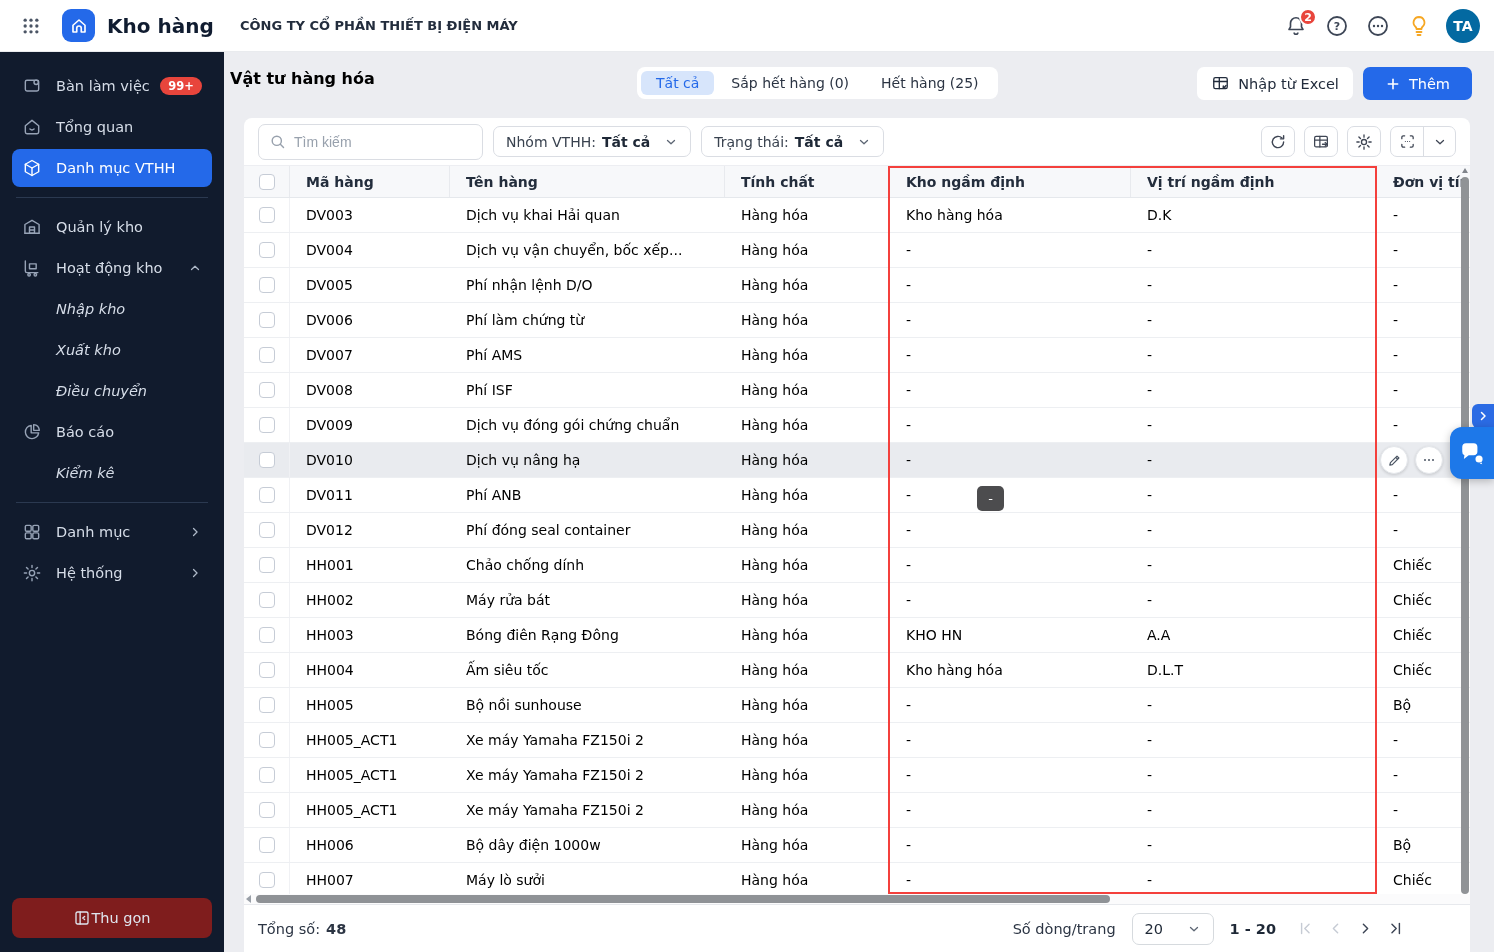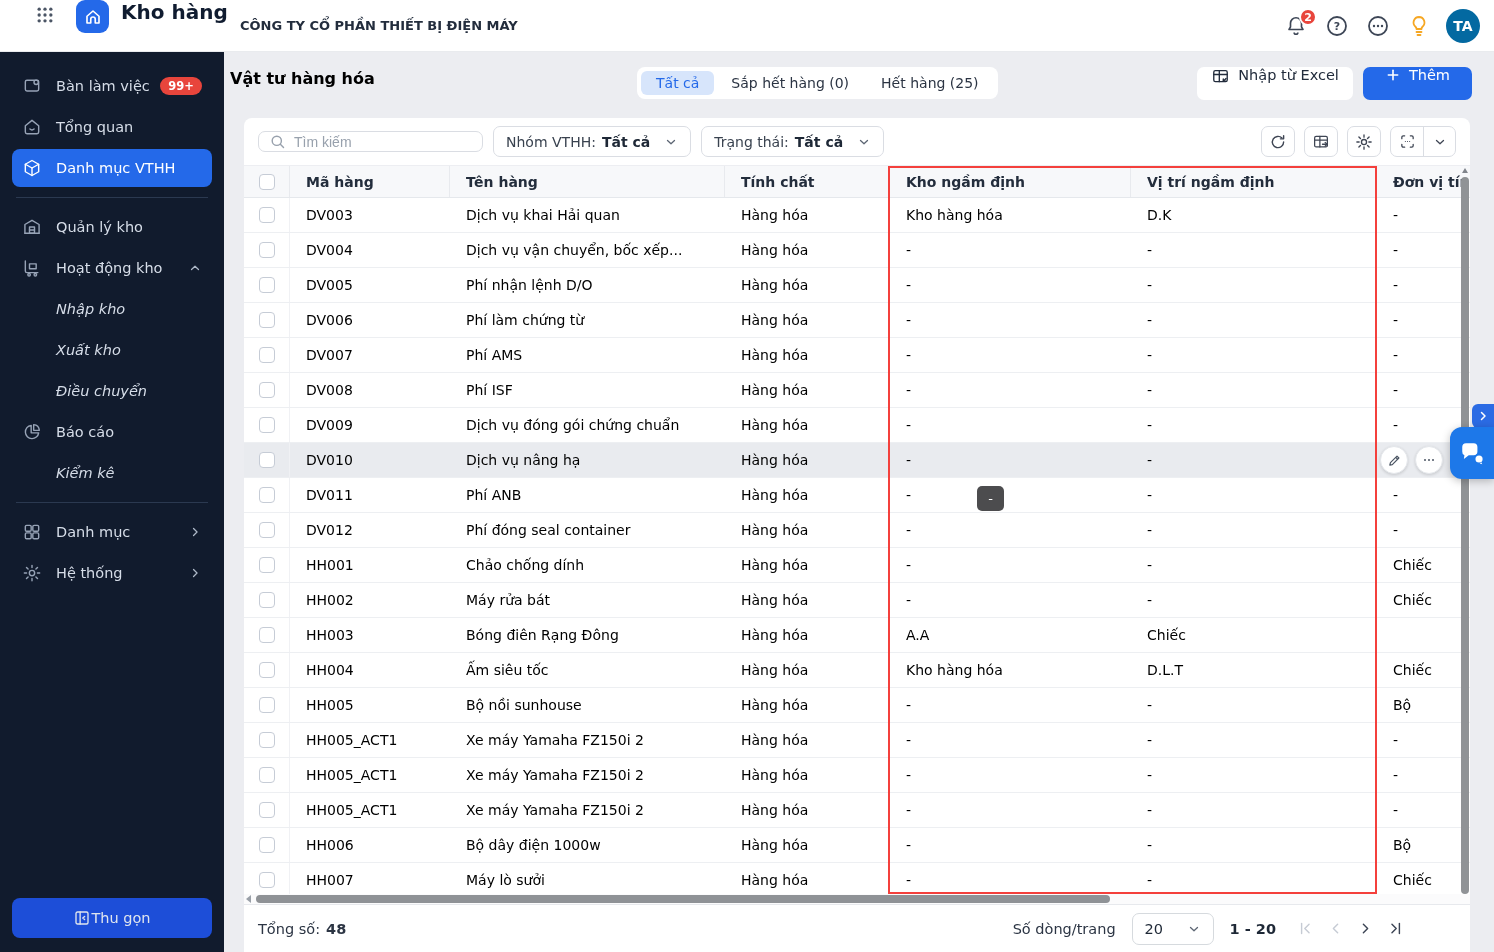--- a/index.html
+++ b/index.html
@@ -6,21 +6,21 @@
   html,body { width:1494px; height:952px; }
   body {
     position:relative; overflow:hidden;
     font-family:"DejaVu Sans","Liberation Sans",sans-serif;
     background:#ecedf1; color:#27303f; font-size:14px;
   }
   svg { display:block; }
 
   
   .topbar { position:absolute; top:0; left:0; right:0; height:52px; background:#fff;
-            border-bottom:1px solid #e9ebee; display:flex; align-items:flex-start; z-index:20;padding-left:14px; }
+            border-bottom:1px solid #e9ebee; display:flex; align-items:center; z-index:20; }
   .apps-btn { margin-left:16px; width:30px; height:30px; display:flex; align-items:center; justify-content:center; color:#4b5565; cursor:pointer; }
   .logo { margin-left:16px; width:33px; height:33px; border-radius:9px; background:#2469e9; display:flex; align-items:center; justify-content:center; color:#fff; }
   .app-title { margin-left:12px; font-size:20px; font-weight:bold; color:#101c30; }
   .company { position:absolute; left:240px; top:18px; font-size:13px; font-weight:bold; color:#232d3d; }
   .tb-right { position:absolute; right:14px; top:0; height:52px; display:flex; align-items:center; gap:13px; }
   .icon-btn { width:28px; height:28px; display:flex; align-items:center; justify-content:center; color:#3d4656; cursor:pointer; position:relative; }
   .badge { position:absolute; top:-4px; right:-7px; min-width:18px; height:18px; background:#e8453c; color:#fff;
            font-size:11px; font-weight:bold; border-radius:10px; border:2px solid #fff;
            display:flex; align-items:center; justify-content:center; padding:0 3px; }
   .bulb { color:#f6a723; }
@@ -33,41 +33,41 @@
              color:#d6dde8; font-size:14.5px; cursor:pointer; padding:0 10px; }
   .sb-item .sb-icon { width:20px; height:20px; margin-right:14px; color:#97a3b6; flex:none;
                       display:flex; align-items:center; justify-content:center; }
   .sb-item.active { background:#2469e9; color:#fff; }
   .sb-item.active .sb-icon { color:#fff; }
   .sb-item.sub { padding-left:44px;font-style:italic; }
   .sb-badge { margin-left:auto; background:#e8453c; color:#fff; font-size:11.5px; font-weight:bold;
               border-radius:10px; padding:2px 8px; }
   .sb-chevron { margin-left:auto; color:#aeb9c8; display:flex; }
   .sb-divider { height:1px; background:#2b3950; margin:10px 16px; }
-  .collapse-btn { position:absolute; left:12px; right:12px; bottom:14px; height:40px; background:#1d4ed8;
+  .collapse-btn { position:absolute; left:12px; right:12px; bottom:14px; height:40px; background:#7f1d1d;
                   border-radius:8px; color:#dfe5ee; display:flex; align-items:center; justify-content:center;
                   gap:0; font-size:14.5px; cursor:pointer; }
 
   
   .main { position:absolute; left:220px; top:52px; right:0; bottom:0; background:#ecedf1; }
   .page-title { position:absolute; left:10px; top:17px; font-size:16px; font-weight:bold; color:#000000; }
   .tabs { position:absolute; left:417px; top:15px; background:#fff; border-radius:8px; padding:4px;
           display:flex; gap:2px; }
   .tab { padding:4px 15px; border-radius:6px; font-size:14px; color:#2b3443; cursor:pointer; white-space:nowrap; }
   .tab.active { background:#d7e5fb; color:#2469e9; }
   .actions { position:absolute; right:22px; top:15px; display:flex; gap:10px; }
-  .btn { height:33px; display:flex; gap:8px; border-radius:7px; font-size:14.5px; cursor:pointer; }
+  .btn { height:33px; display:flex; align-items:center; gap:8px; border-radius:7px; font-size:14.5px; cursor:pointer; }
   .btn-outline { background:#fff; padding:0 14px; color:#222c3c; }
   .btn-primary { background:#2469e9; color:#fff; padding:0 22px; }
 
   .card { position:absolute; left:24px; right:24px; top:66px; bottom:0; background:#fff;
           border-radius:8px 8px 0 0; display:flex; flex-direction:column; overflow:hidden; }
 
   .filter-bar { height:47px; flex:none; display:flex; align-items:center; padding:0 14px; gap:10px; }
-  .search-box { width:225px; height:21px; border:1px solid #dadde3; border-radius:7px; display:flex;
+  .search-box { width:225px; height:36px; border:1px solid #dadde3; border-radius:7px; display:flex;
                 align-items:center; padding:0 10px; gap:8px; color:#98a1ad; background:#fff; }
   .search-box input { border:none; outline:none; font-size:14px; width:100%; background:transparent; color:#27303f; }
   .search-box input::placeholder { color:#98a1ad; }
   .select-box { height:31px; border:1px solid #dadde3; border-radius:7px; display:flex; align-items:center;
                 padding:0 12px; font-size:14px; color:#39424f; gap:6px; cursor:pointer; background:#fff; }
   .select-box .val { font-weight:bold; color:#1e2836; }
   .select-box .sv-chev { color:#5c6573; margin-left:8px; display:flex; }
   .tool-group { margin-left:auto; display:flex; gap:9px; }
   .tool-btn { width:34px; height:31px; border:1px solid #dadde3; border-radius:7px; background:#fff;
               display:flex; align-items:center; justify-content:center; color:#3f4654; cursor:pointer; }
@@ -562,20 +562,21 @@
     <div class="td c-loc">-</div>
     <div class="td c-unit">Chiếc</div>
   </div>
         <div class="tr grid-cols">
     <div class="td cb">
             <span class="cbx"></span>
           </div>
     <div class="td c-code">HH003</div>
     <div class="td c-name">Bóng điên Rạng Đông</div>
     <div class="td c-nature">Hàng hóa</div>
+    <div class="td c-wh">KHO HN</div>
     <div class="td c-loc">A.A</div>
     <div class="td c-unit">Chiếc</div>
   </div>
         <div class="tr grid-cols">
     <div class="td cb">
             <span class="cbx"></span>
           </div>
     <div class="td c-code">HH004</div>
     <div class="td c-name">Ấm siêu tốc</div>
     <div class="td c-nature">Hàng hóa</div>

